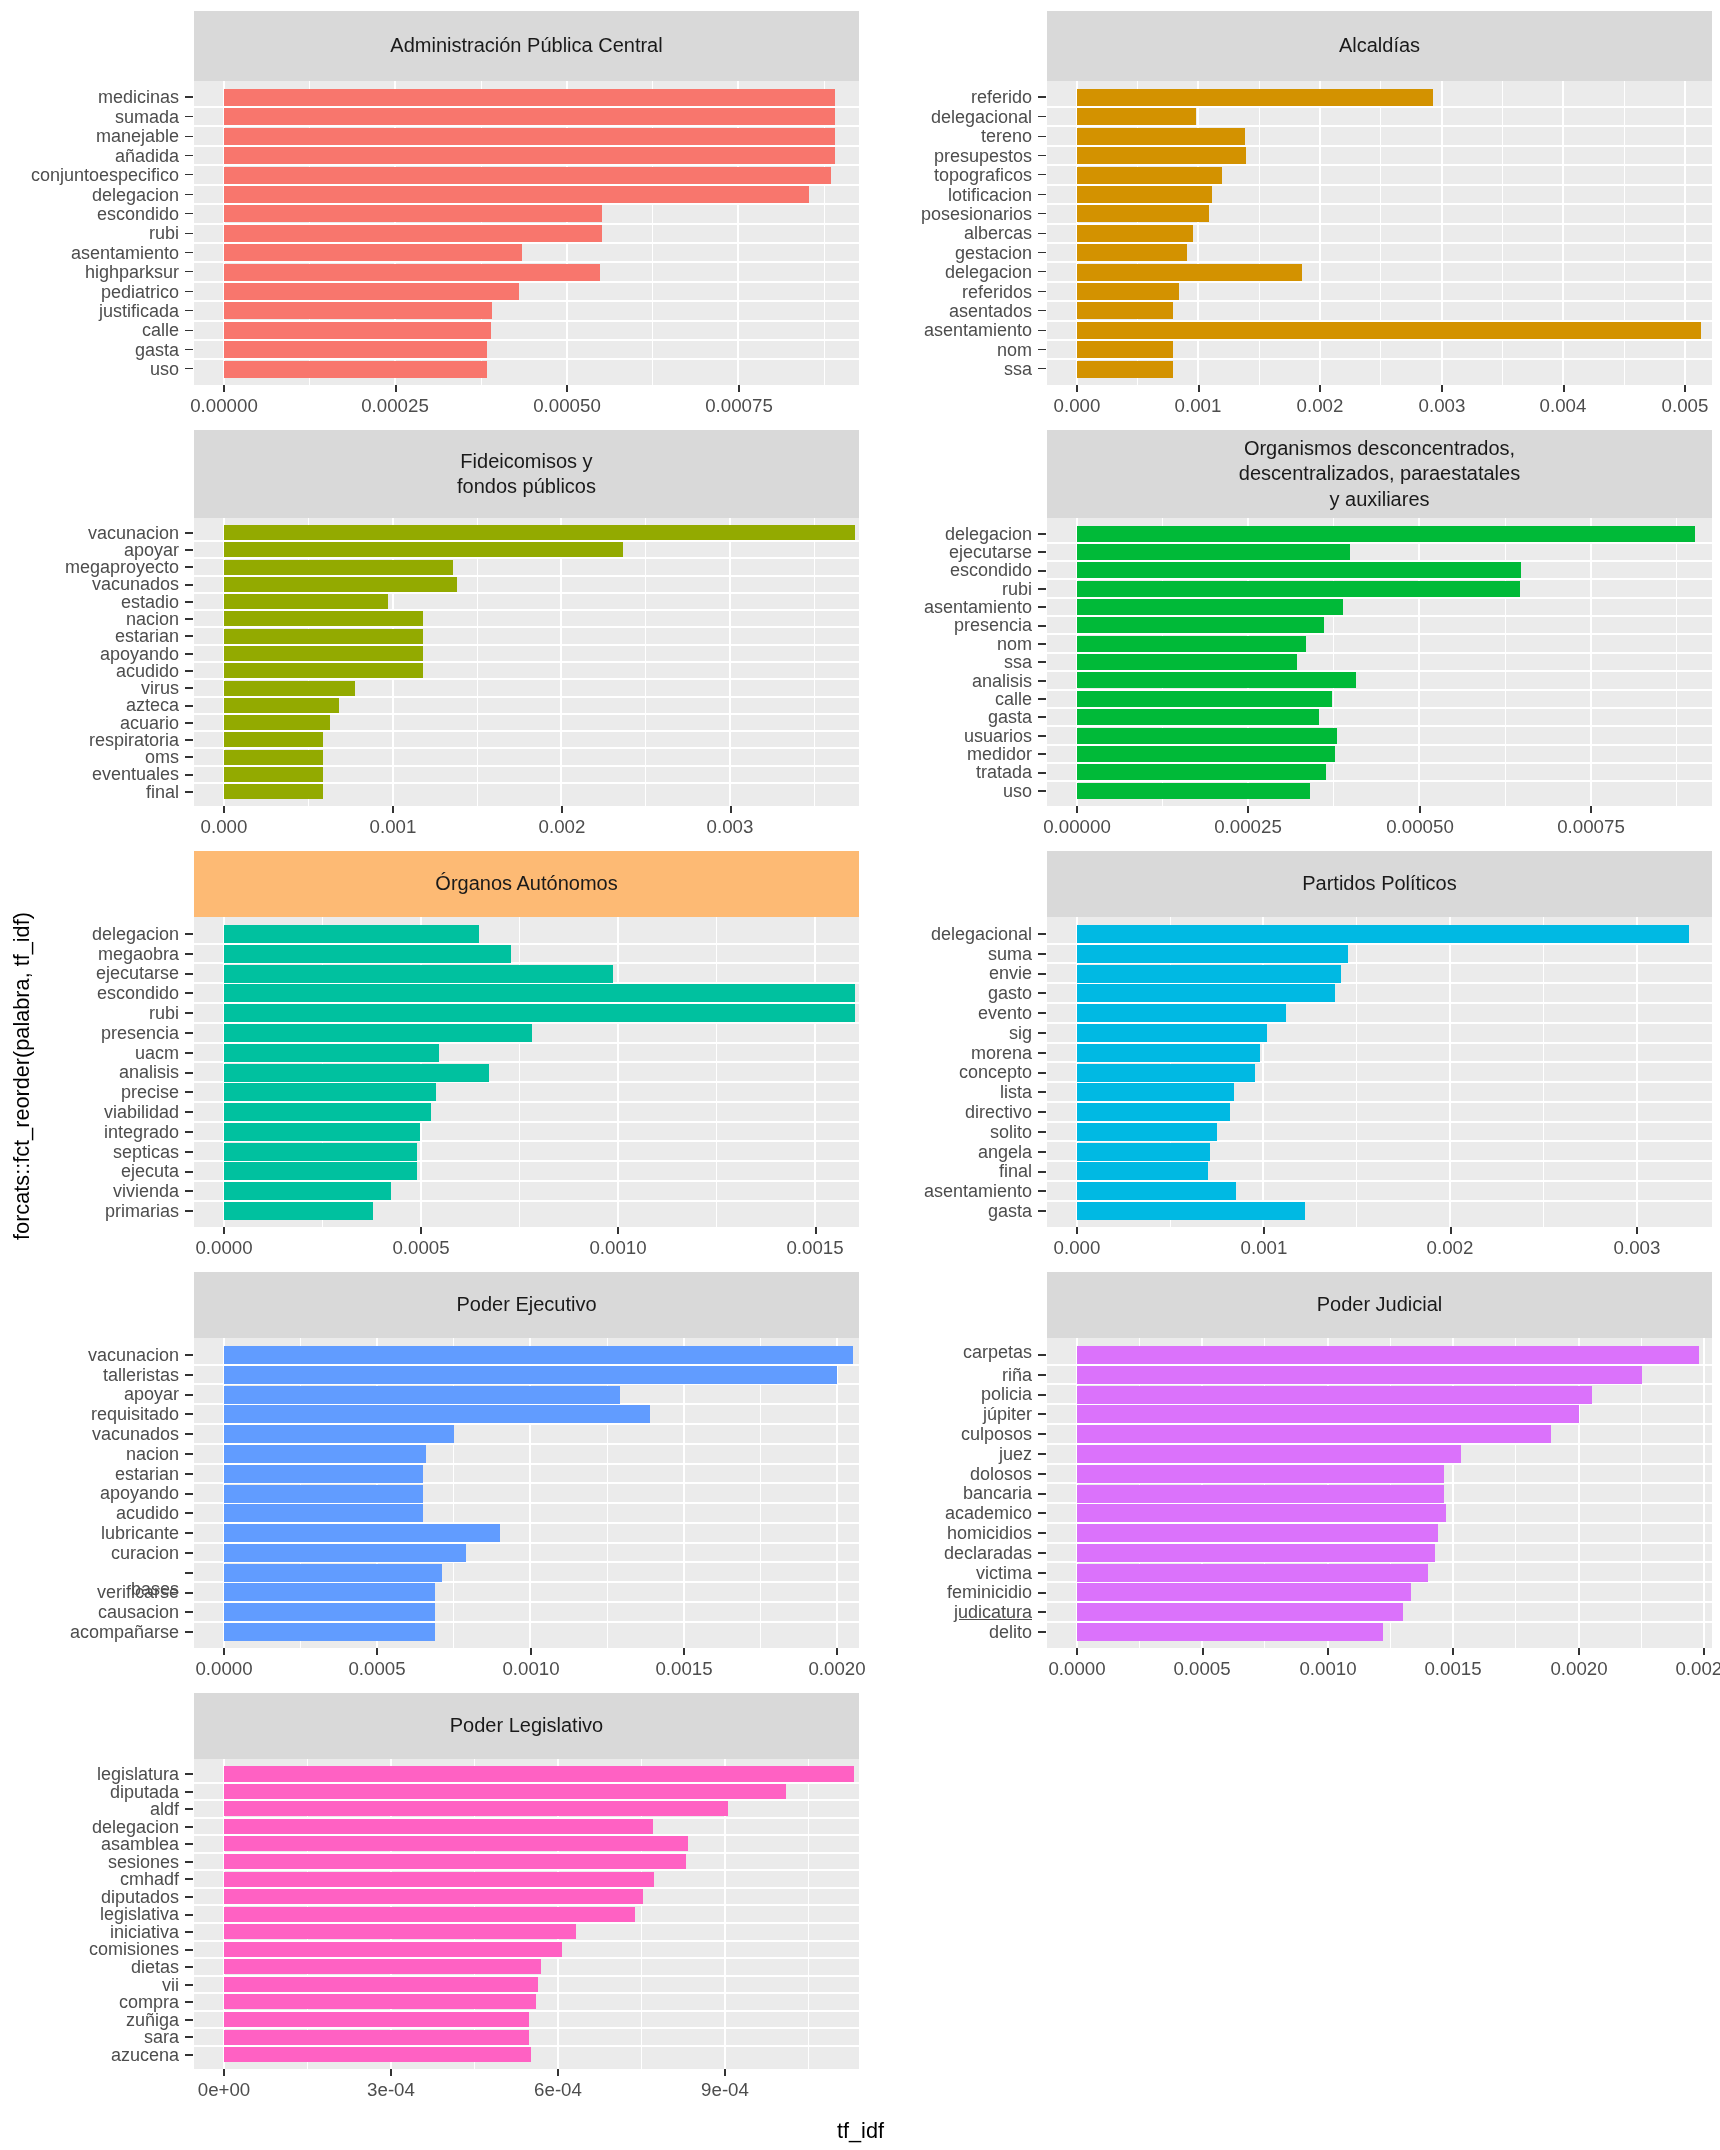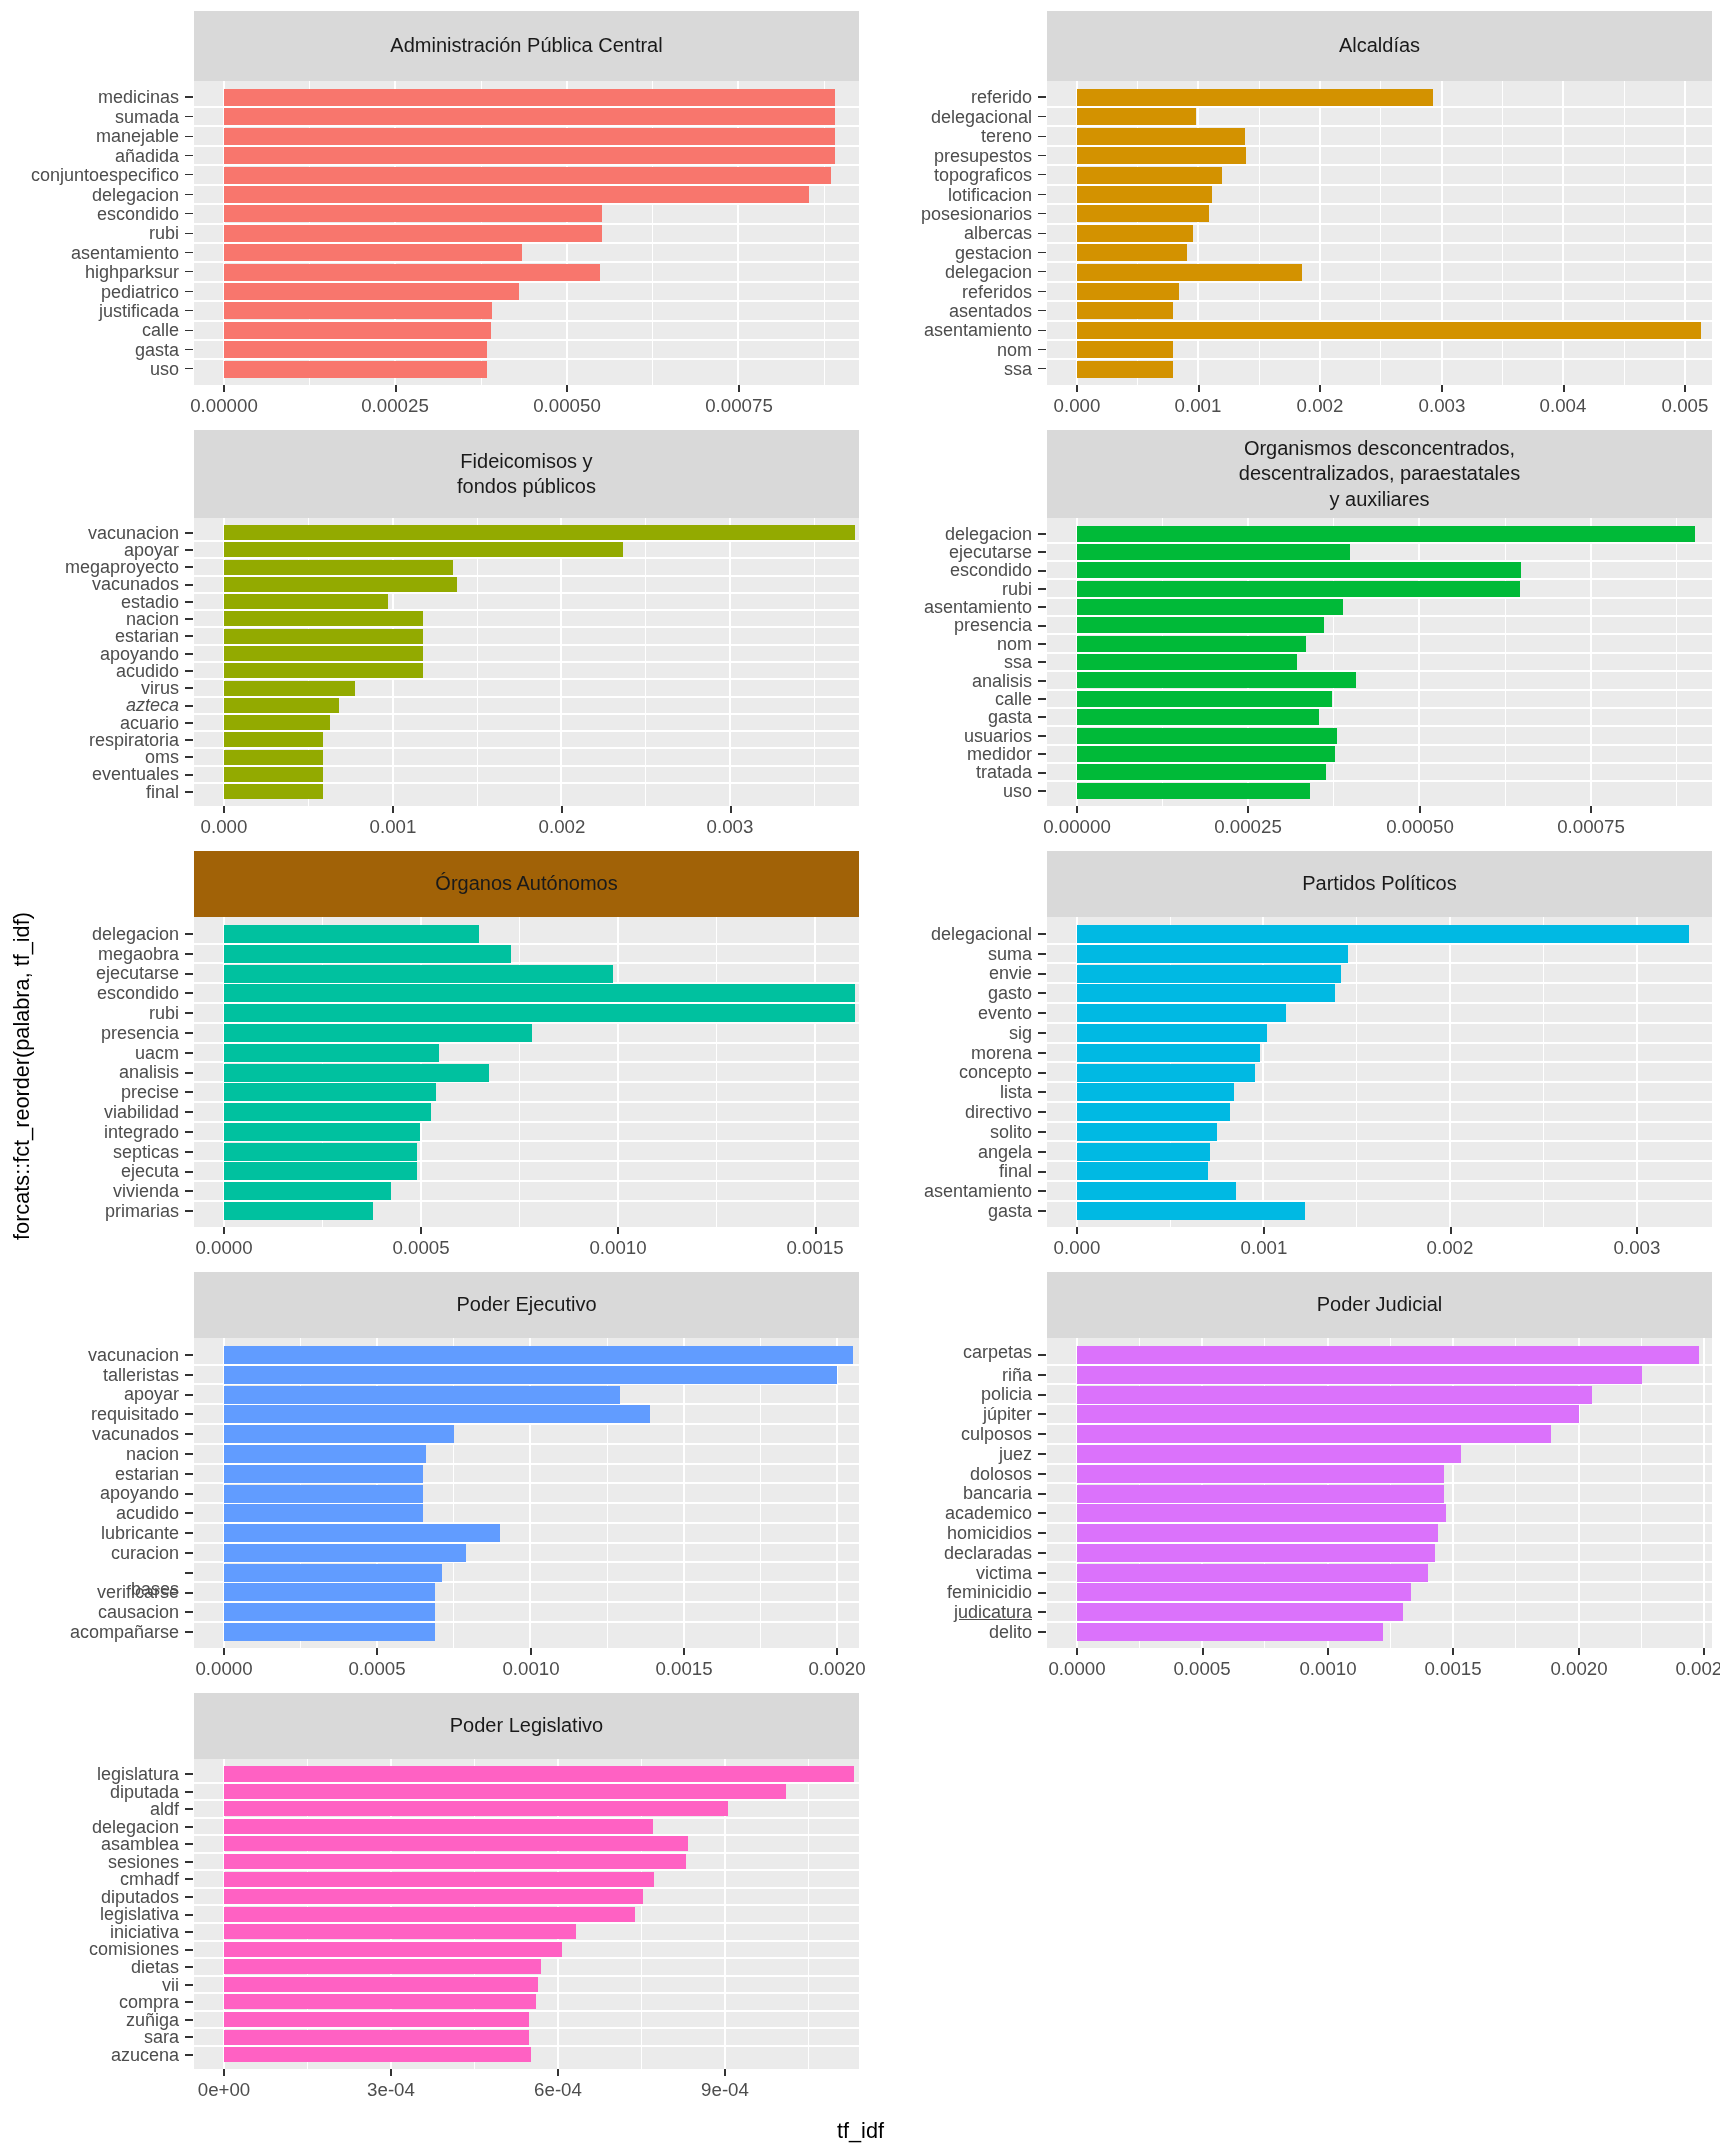--- a/index.html
+++ b/index.html
@@ -238,21 +238,21 @@
             <div class="cat-label" style="top: 92px;">nacion</div>
             <div class="ytick" style="top: 100px;"></div>
             <div class="cat-label" style="top: 109px;">estarian</div>
             <div class="ytick" style="top: 117px;"></div>
             <div class="cat-label" style="top: 127px;">apoyando</div>
             <div class="ytick" style="top: 135px;"></div>
             <div class="cat-label" style="top: 144px;">acudido</div>
             <div class="ytick" style="top: 152px;"></div>
             <div class="cat-label" style="top: 161px;">virus</div>
             <div class="ytick" style="top: 169px;"></div>
-            <div class="cat-label" style="top: 178px; font-style: italic;">azteca</div>
+            <div class="cat-label" style="top: 178px;">azteca</div>
             <div class="ytick" style="top: 187px;"></div>
             <div class="cat-label" style="top: 196px;">acuario</div>
             <div class="ytick" style="top: 204px;"></div>
             <div class="cat-label" style="top: 213px;">respiratoria</div>
             <div class="ytick" style="top: 221px;"></div>
             <div class="cat-label" style="top: 230px;">oms</div>
             <div class="ytick" style="top: 238px;"></div>
             <div class="cat-label" style="top: 247px;">eventuales</div>
             <div class="ytick" style="top: 256px;"></div>
             <div class="cat-label" style="top: 265px;">final</div>
@@ -395,21 +395,21 @@
           <div class="xticklabel" style="left: 30px;">0.00000</div>
           <div class="xtickmark" style="left: 200px;"></div>
           <div class="xticklabel" style="left: 201px;">0.00025</div>
           <div class="xtickmark" style="left: 372px;"></div>
           <div class="xticklabel" style="left: 373px;">0.00050</div>
           <div class="xtickmark" style="left: 543px;"></div>
           <div class="xticklabel" style="left: 544px;">0.00075</div>
         </div>
       </div>
       <div class="facet row2">
-        <div class="strip" style="background: #a16207;">
+        <div class="strip" style="background: #fdba74;">
           <div class="strip-line">Órganos Autónomos</div>
         </div>
         <div class="fbody">
           <div class="ylabels">
             <div class="cat-label" style="top: 7.9px;">delegacion</div>
             <div class="ytick" style="top: 16px;"></div>
             <div class="cat-label" style="top: 28px;">megaobra</div>
             <div class="ytick" style="top: 36px;"></div>
             <div class="cat-label" style="top: 47px;">ejecutarse</div>
             <div class="ytick" style="top: 56px;"></div>

